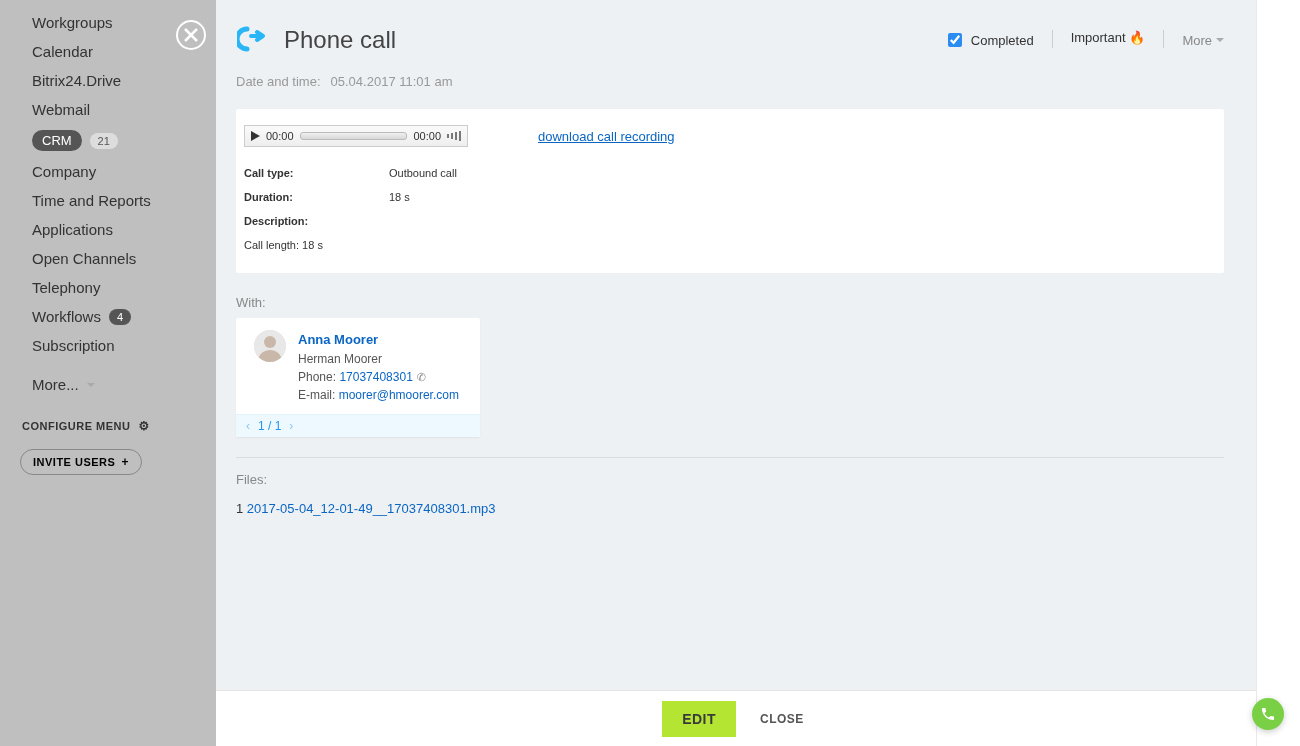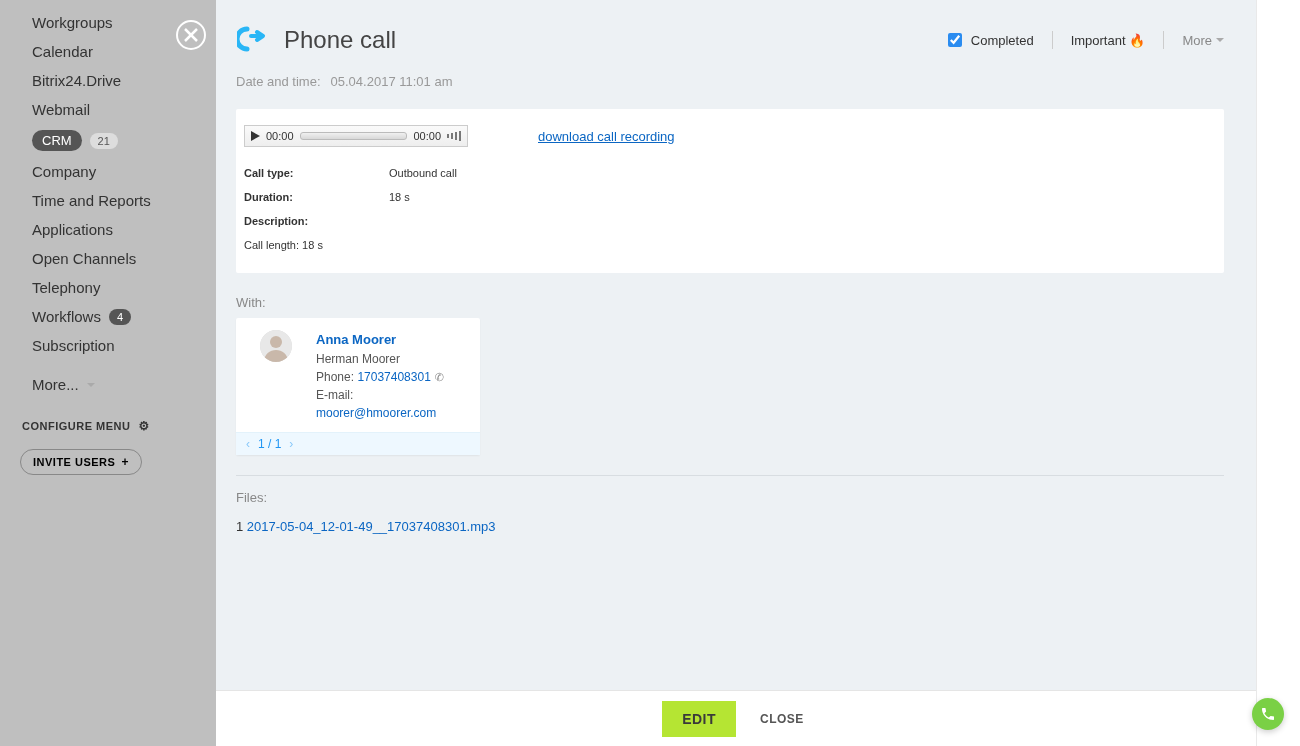--- a/index.html
+++ b/index.html
@@ -27,21 +27,21 @@
 
 .close-circle{position:absolute;left:176px;top:20px;width:30px;height:30px;border:2px solid #fff;border-radius:50%;display:flex;align-items:center;justify-content:center;cursor:pointer;}
 .close-circle svg{width:14px;height:14px;stroke:#fff;stroke-width:2.5;}
 
 .panel{position:absolute;left:216px;top:0;width:1040px;height:100%;background:var(--panel-bg);}
 .panel-inner{padding:24px 32px 0 20px;height:calc(100% - 56px);overflow:hidden;}
 
 .hdr{display:flex;align-items:center;}
 .call-icon{width:32px;height:32px;display:inline-flex;align-items:center;justify-content:center;}
 .hdr h1{font-size:24px;font-weight:400;color:#444;margin:0 0 0 16px;}
-.hdr-right{margin-left:auto;display:flex;align-items:center;gap:18px;font-size:13px;color:#333;}
+.hdr-right{margin-left:auto;display:flex;gap:18px;font-size:13px;color:#333;}
 .chk{display:flex;align-items:center;gap:6px;}
 .chk input{width:14px;height:14px;accent-color:#2a8cf0;}
 .vsep{width:1px;height:18px;background:#ccc;}
 .flame{color:#ff6a1a;}
 .more-dd{display:flex;align-items:center;gap:4px;color:#888;cursor:pointer;}
 
 .dt-row{margin-top:18px;font-size:13px;color:#999;}
 .dt-row .v{margin-left:10px;}
 
 .white-box{background:#fff;border-radius:2px;margin-top:20px;padding:16px 8px;}
@@ -54,21 +54,21 @@
 .dl-link{color:var(--link);font-size:13px;text-decoration:underline;cursor:pointer;}
 
 .kv{margin-top:14px;font-size:11px;}
 .kv-row{display:flex;padding:6px 0;}
 .kv-row .k{width:145px;font-weight:bold;color:#333;}
 .kv-row .v{color:#333;}
 
 .section-lbl{font-size:13px;color:#888;margin-top:22px;}
 
 .contact-card{background:#fff;width:244px;margin-top:8px;padding:0;border-radius:2px;box-shadow:0 1px 2px rgba(0,0,0,0.06);}
-.contact-body{display:flex;gap:24px;padding:12px 24px 10px;}
+.contact-body{display:flex;gap:12px;padding:12px 18px 10px;}
 .avatar{width:32px;height:32px;border-radius:50%;background:#ddd;overflow:hidden;flex-shrink:0;}
 .contact-info{font-size:12px;color:#555;line-height:1.5;}
 .contact-name{color:#0b66c3;font-weight:bold;font-size:13px;cursor:pointer;}
 .link{color:#0b66c3;cursor:pointer;}
 .pager{border-top:1px solid #e3f2fb;background:#eef8ff;padding:4px 10px;font-size:12px;color:#2196f3;display:flex;align-items:center;gap:8px;}
 .pager .arr{cursor:pointer;opacity:.5;}
 
 .divider{height:1px;background:#d8dde1;margin-top:20px;}
 
 .files{margin-top:14px;font-size:13px;}

